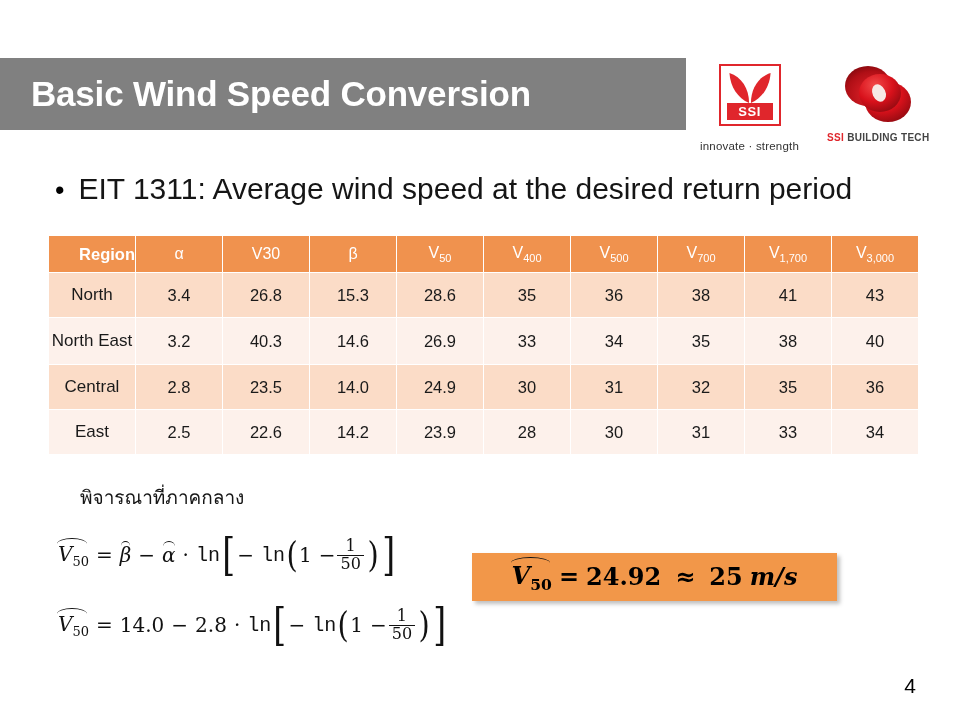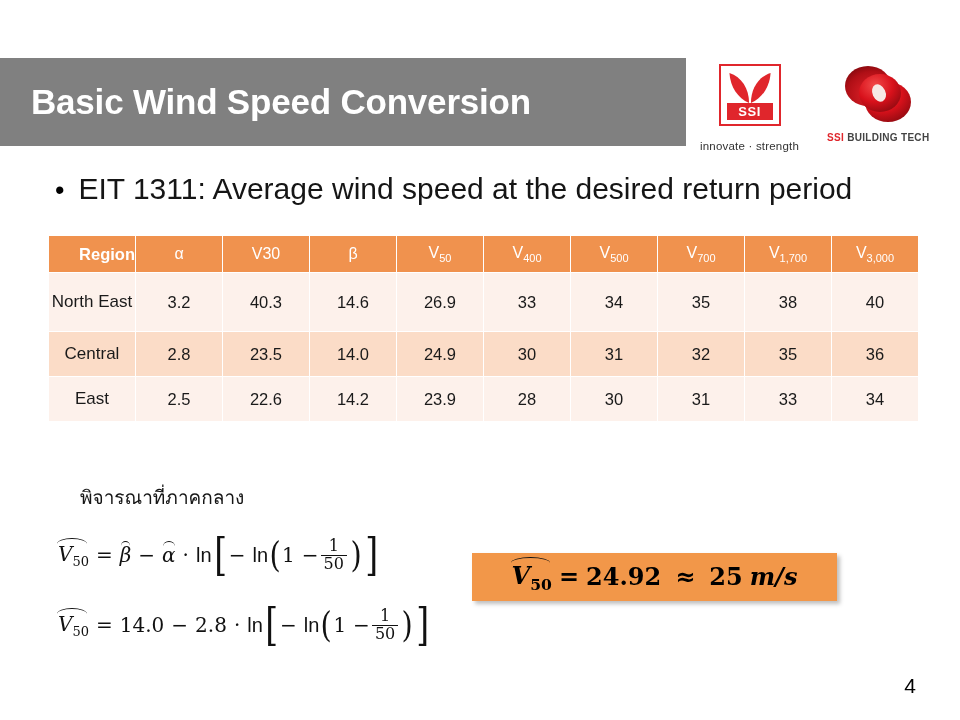--- a/index.html
+++ b/index.html
@@ -7,21 +7,21 @@
     width: 960px; height: 720px;
     background: #ffffff;
     font-family: "Liberation Sans", sans-serif;
     overflow: hidden;
   }
   .slide { position: relative; width: 960px; height: 720px; }
 
   
   .title-bar {
     position: absolute; left: 0; top: 58px;
-    width: 686px; height: 88px;
+    width: 686px; height: 72px;
     background: #808080;
     display: flex; align-items: center;
   }
   .title-text {
     color: #ffffff;
     font-size: 35px;
     font-weight: bold;
     letter-spacing: -0.2px;
     padding-left: 31px;
     white-space: nowrap;
@@ -85,21 +85,21 @@
   }
   .wind-table thead th {
     background: #F0924E;
     color: #ffffff;
     font-size: 16px;
     height: 36px;
   }
   .wind-table thead th.region-h { font-weight: bold; font-size: 16.5px; text-align: right; }
   .wind-table tbody tr.odd td { background: #FBDCC7; }
   .wind-table tbody tr.even td { background: #FDF1EB; }
-  .wind-table tbody tr.tall td { height: 58px; }
+  .wind-table tbody tr.tall td { height: 46px; }
   .wind-table td.region { font-size: 17px; }
   .wind-table sub { font-size: 11px; }
   .col-region { width: 86px; }
   .col-d { width: 86px; }
 
   
   .thai-line {
     position: absolute; left: 80px; top: 482px;
     font-size: 19px; color: #151515;
     font-family: "DejaVu Sans", sans-serif;
@@ -137,21 +137,21 @@
     display: inline-block; font-size: 36px; line-height: 0.72;
     font-family: "DejaVu Serif", serif; transform: scaleX(0.8);
   }
   .frac {
     display: inline-flex; flex-direction: column; align-items: center;
     vertical-align: middle; font-size: 16px; margin: 0 2px;
     font-family: "DejaVu Serif", serif;
   }
   .frac .num { line-height: 1.05; padding: 0 3px; }
   .frac .den { line-height: 1.05; padding: 0 3px; border-top: 1.4px solid #111; }
-  .ln { font-family: Liberation Sans, sans-serif; }
+  .ln { font-family: Liberation Mono, monospace; }
 
   
   .result-box {
     position: absolute; left: 472px; top: 553px;
     width: 365px; height: 48px;
     background: #F29749;
     box-shadow: 3px 3px 4px rgba(0,0,0,0.25);
     display: flex; align-items: center; justify-content: center;
   }
   .result-eq {
@@ -239,20 +239,32 @@
         <th><span>β</span></th>
         <th><span>V</span><sub>50</sub></th>
         <th><span>V</span><sub>400</sub></th>
         <th><span>V</span><sub>500</sub></th>
         <th><span>V</span><sub>700</sub></th>
         <th><span>V</span><sub>1,700</sub></th>
         <th><span>V</span><sub>3,000</sub></th>
       </tr>
     </thead>
     <tbody>
+      <tr class="odd">
+        <td class="region">North</td>
+        <td>3.4</td>
+        <td>26.8</td>
+        <td>15.3</td>
+        <td>28.6</td>
+        <td>35</td>
+        <td>36</td>
+        <td>38</td>
+        <td>41</td>
+        <td>43</td>
+      </tr>
       <tr class="even tall">
         <td class="region">North East</td>
         <td>3.2</td>
         <td>40.3</td>
         <td>14.6</td>
         <td>26.9</td>
         <td>33</td>
         <td>34</td>
         <td>35</td>
         <td>38</td>

